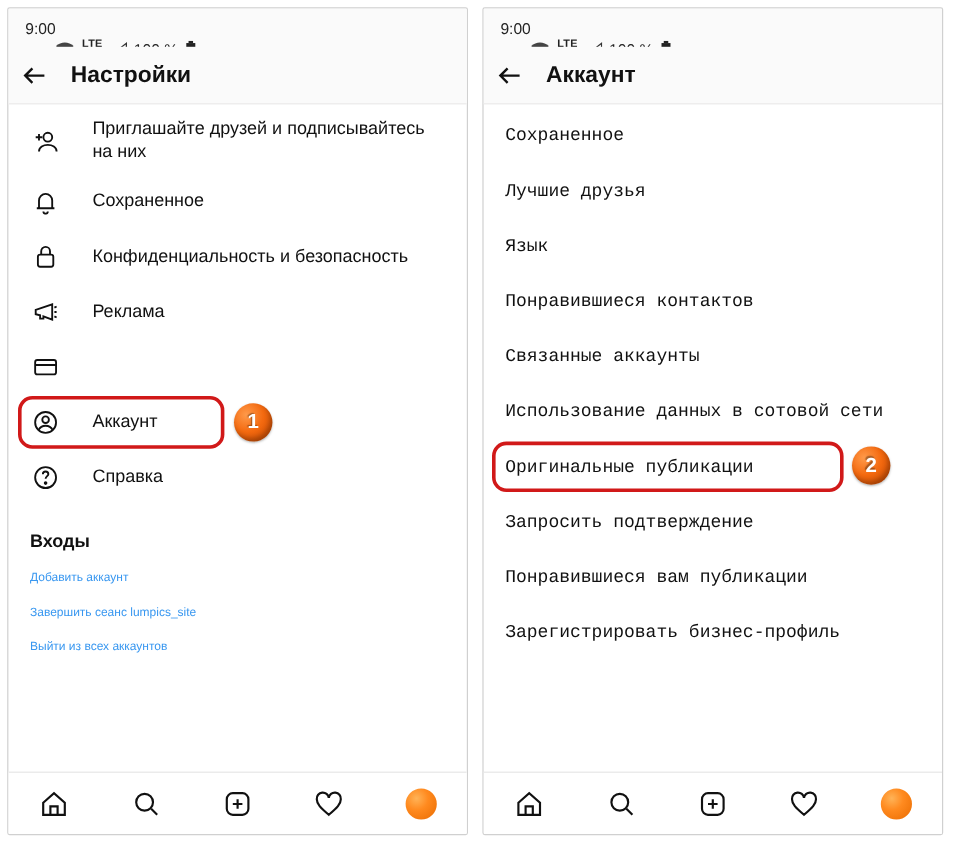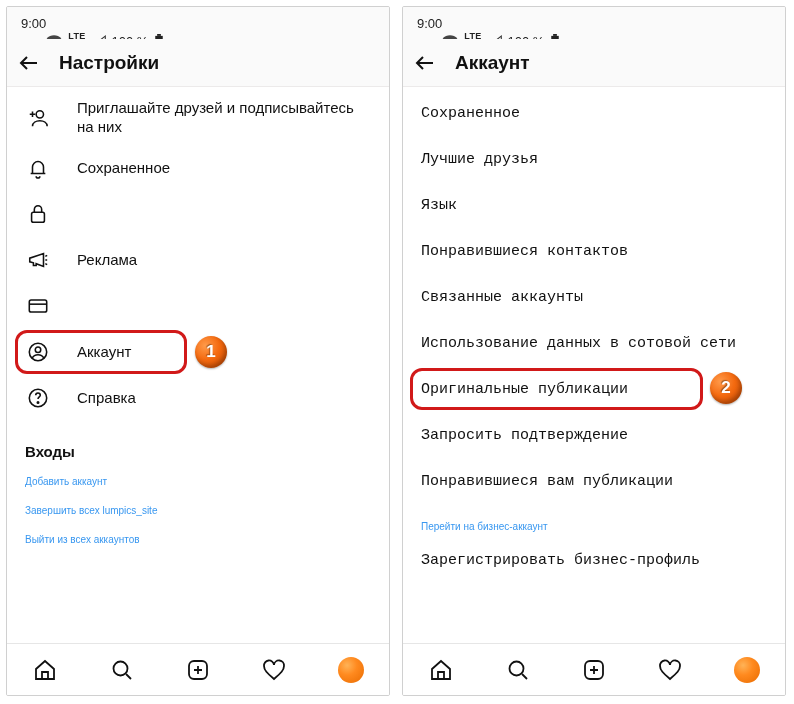--- a/index.html
+++ b/index.html
@@ -155,20 +155,21 @@
         </span>
       <span class="label">Сохраненное</span>
     </div>
     <div class="row">
       <span class="ico">
           <svg width="22" height="22" viewBox="0 0 24 24" fill="none" stroke="#111" stroke-width="1.7">
             <rect x="5" y="10" width="14" height="11" rx="2"></rect>
             <path d="M8 10V7a4 4 0 018 0v3"></path>
           </svg>
         </span>
+      <span class="label">Конфиденциальность и безопасность</span>
     </div>
     <div class="row">
       <span class="ico">
           <svg width="22" height="22" viewBox="0 0 24 24" fill="none" stroke="#111" stroke-width="1.7">
             <path d="M3 10v4l4 1v3l3 0v-2l8 3V5L3 10z"></path>
             <path d="M20 8l2-1M20 12h2M20 16l2 1"></path>
           </svg>
         </span>
       <span class="label">Реклама</span>
     </div>
@@ -196,21 +197,21 @@
             <circle cx="12" cy="12" r="9.5"></circle>
             <path d="M9.5 9a2.5 2.5 0 115 0c0 1.5-2.5 2-2.5 4"></path>
             <circle cx="12" cy="17" r=".8" fill="#111"></circle>
           </svg>
         </span>
       <span class="label">Справка</span>
     </div>
 
     <div class="section-title">Входы</div>
     <div class="link">Добавить аккаунт</div>
-    <div class="link">Завершить всех lumpics_site</div>
+    <div class="link">Завершить сеанс lumpics_site</div>
     <div class="link">Выйти из всех аккаунтов</div>
   </div>
 
   <div class="highlight" style="left:8px; top:323px; width:172px; height:44px;"></div>
   <div class="badge" style="left:188px; top:329px;">
       <span>1</span>
     </div>
 
   <div class="bottom-nav">
     <span class="nav-btn">
@@ -289,21 +290,20 @@
       </div>
     <div class="row noicon">
         <span class="label">Оригинальные публикации</span>
       </div>
     <div class="row noicon">
         <span class="label">Запросить подтверждение</span>
       </div>
     <div class="row noicon">
         <span class="label">Понравившиеся вам публикации</span>
       </div>
-    <div class="link" style="padding-top:16px;">Перейти на бизнес-аккаунт</div>
     <div class="row noicon">
         <span class="label">Зарегистрировать бизнес-профиль</span>
       </div>
   </div>
 
   <div class="highlight" style="left:7px; top:361px; width:293px; height:42px;"></div>
   <div class="badge" style="left:307px; top:365px;">
       <span>2</span>
     </div>
 

